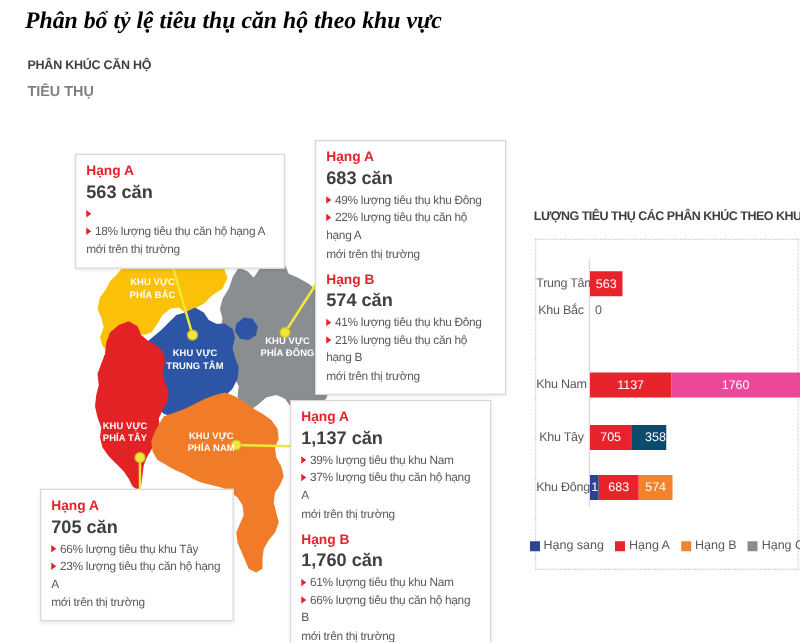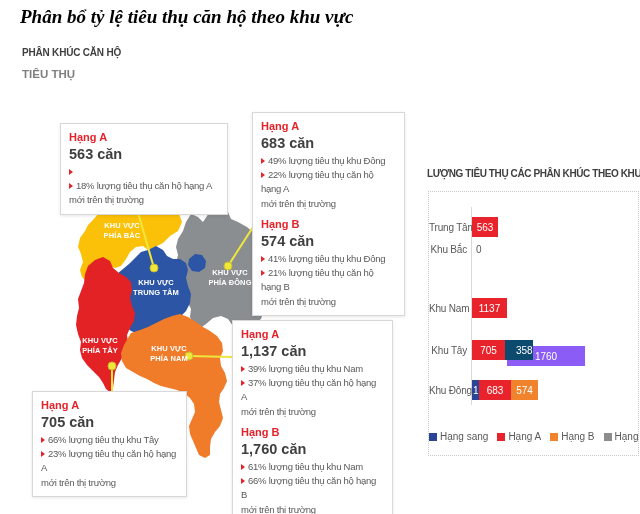--- a/index.html
+++ b/index.html
@@ -40,21 +40,21 @@
   .chart-panel{position:absolute;left:428px;top:191px;width:211px;height:265px;
                border:1px dotted #C9C9C9;box-sizing:border-box;}
   .axis{position:absolute;left:42px;top:15px;width:1px;height:198px;background:#D9D9D9;}
   .bar-row{position:absolute;left:0;height:20px;width:100%;}
   .bar-label{position:absolute;left:0;width:38px;text-align:right;font-size:10px;color:#595959;
              top:50%;transform:translateY(-50%);letter-spacing:-0.2px;white-space:nowrap;}
   .bar-segments{position:absolute;left:43px;top:0;height:20px;display:flex;}
   .seg{height:20px;display:flex;align-items:center;justify-content:center;
        color:#fff;font-size:10px;white-space:nowrap;overflow:visible;}
   .zero{position:absolute;left:47px;top:50%;transform:translateY(-50%);font-size:10px;color:#595959;}
-  .legend{position:absolute;left:0;right:0;top:239px;display:flex;gap:9px;}
+  .legend{position:absolute;left:0;right:0;top:239px;display:flex;justify-content:center;gap:9px;}
   .legend-item{display:flex;align-items:center;gap:3px;font-size:10px;color:#595959;white-space:nowrap;}
   .swatch{width:8px;height:8px;display:inline-block;flex:0 0 auto;}
 </style>
 </head>
 <body>
 
 <div id="stage">
 
   <div class="page-title">Phân bổ tỷ lệ tiêu thụ căn hộ theo khu vực</div>
   <div class="heading">PHÂN KHÚC CĂN HỘ</div>
@@ -153,22 +153,22 @@
           </div>
         </div>
         <div class="bar-row" style="top: 47px;">
           <div class="bar-label">Khu Bắc</div>
           <div class="bar-segments"></div>
           <div class="zero">0</div>
         </div>
         <div class="bar-row" style="top: 106px;">
           <div class="bar-label">Khu Nam</div>
           <div class="bar-segments">
-            <div class="seg" style="width: 35px; background: rgb(232, 35, 43);">1137</div>
-            <div class="seg" style="width: 78px; background: #8b5cf6; margin-top: 48px;">1760</div>
+            <div class="seg" style="width: 65px; background: rgb(232, 35, 43);">1137</div>
+            <div class="seg" style="width: 103px; background: #ec4899;">1760</div>
           </div>
         </div>
         <div class="bar-row" style="top: 148px;">
           <div class="bar-label">Khu Tây</div>
           <div class="bar-segments">
             <div class="seg" style="width: 33px; background: rgb(232, 35, 43);">705</div>
             <div class="seg" style="width: 17px; background: #0c4a6e; justify-content: flex-start; padding-left: 11px;">358</div>
           </div>
         </div>
         <div class="bar-row" style="top: 188px;">

